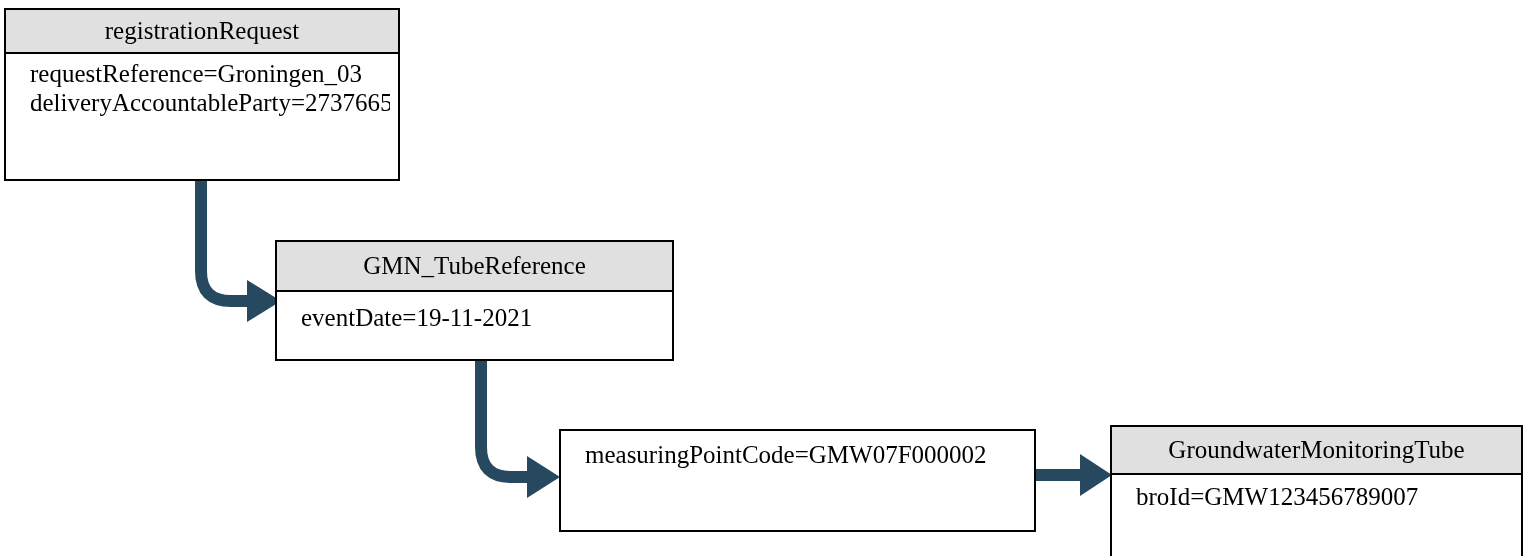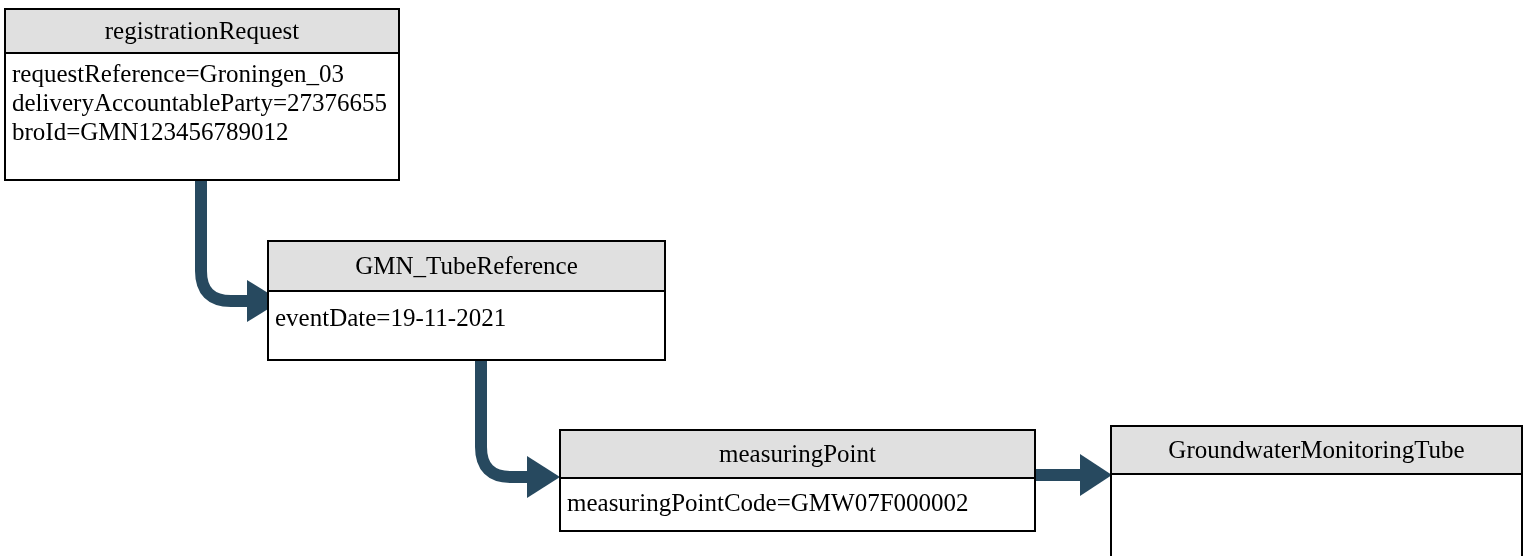--- a/index.html
+++ b/index.html
@@ -35,34 +35,34 @@
     display: flex;
     align-items: center;
     justify-content: center;
     font-size: 25px;
     color: #000000;
     white-space: nowrap;
     overflow: hidden;
   }
   .node-body {
     box-sizing: border-box;
-    padding: 5px 8px 0 6px;
+    padding: 5px 8px 0 24px;
     font-size: 25px;
     line-height: 29px;
     color: #000000;
     overflow: hidden;
   }
   .attr-line {
     white-space: nowrap;
     overflow: hidden;
   }
   
   #node-registration-request        { left: 4px;    top: 8px;   width: 396px; height: 173px; }
   #node-registration-request .node-header { height: 44px; }
-  #node-gmn-tube-reference          { left: 267px;  top: 240px; width: 399px; height: 121px; }
+  #node-gmn-tube-reference          { left: 275px;  top: 240px; width: 399px; height: 121px; }
   #node-gmn-tube-reference .node-header   { height: 50px; }
   #node-gmn-tube-reference .node-body     { padding-top: 11px; }
   #node-measuring-point             { left: 559px;  top: 429px; width: 477px; height: 103px; }
   #node-measuring-point .node-header      { height: 48px; }
   #node-measuring-point .node-body        { padding-top: 9px; }
   #node-groundwater-monitoring-tube { left: 1110px; top: 425px; width: 413px; height: 138px; }
   #node-groundwater-monitoring-tube .node-header { height: 48px; }
   #node-groundwater-monitoring-tube .node-body   { padding-top: 7px; }
 </style>
 </head>
@@ -80,37 +80,36 @@
 
     <path d="M 1036 475 L 1081 475" fill="none" stroke-width="12" stroke="#27495f"></path>
     <polygon points="1080,454 1080,496 1112,475" fill="#27495f"></polygon>
   </svg>
 
   <div class="node" id="node-registration-request">
     <div class="node-header">registrationRequest</div>
     <div class="node-body">
       <div class="attr-line">requestReference=Groningen_03</div>
       <div class="attr-line">deliveryAccountableParty=27376655</div>
-      <div class="attr-line">broId=GMN123456789012</div>
     </div>
   </div>
 
   <div class="node" id="node-gmn-tube-reference">
     <div class="node-header">GMN_TubeReference</div>
     <div class="node-body">
       <div class="attr-line">eventDate=19-11-2021</div>
     </div>
   </div>
 
   <div class="node" id="node-measuring-point">
-    <div class="node-header">measuringPoint</div>
     <div class="node-body">
       <div class="attr-line">measuringPointCode=GMW07F000002</div>
     </div>
   </div>
 
   <div class="node" id="node-groundwater-monitoring-tube">
     <div class="node-header">GroundwaterMonitoringTube</div>
     <div class="node-body">
+      <div class="attr-line">broId=GMW123456789007</div>
     </div>
   </div>
 
 </div>
 
 </body></html>

